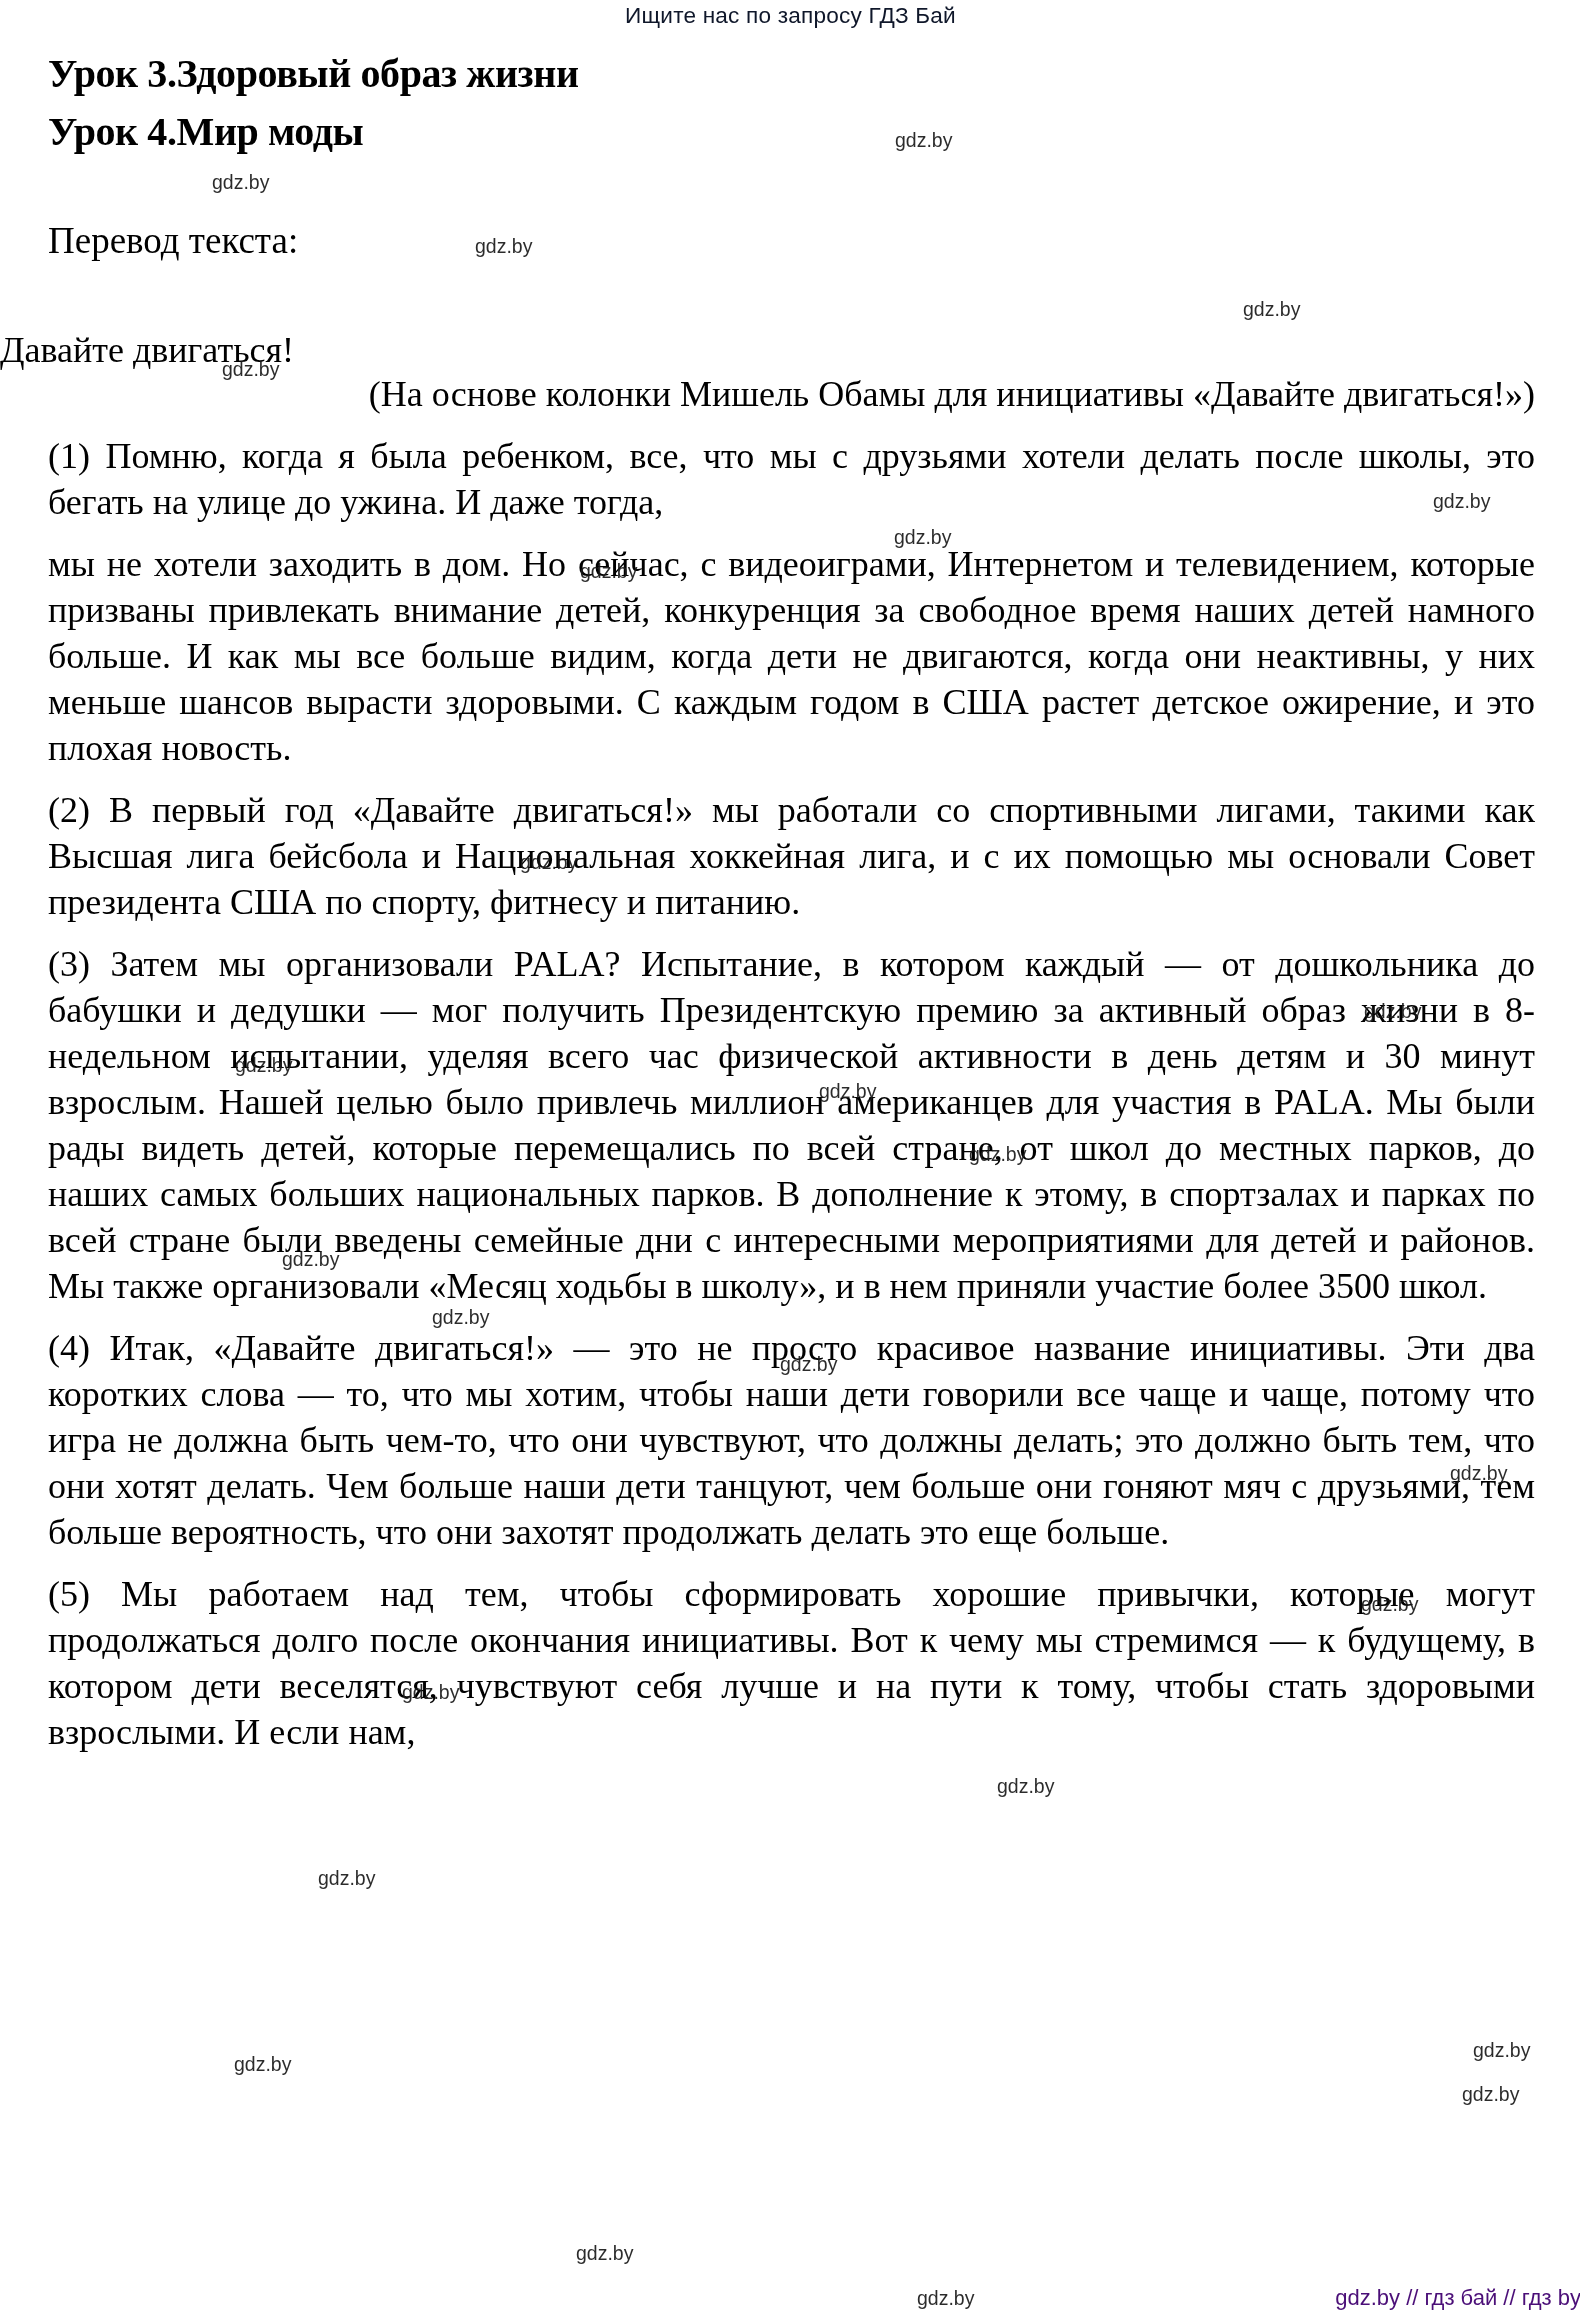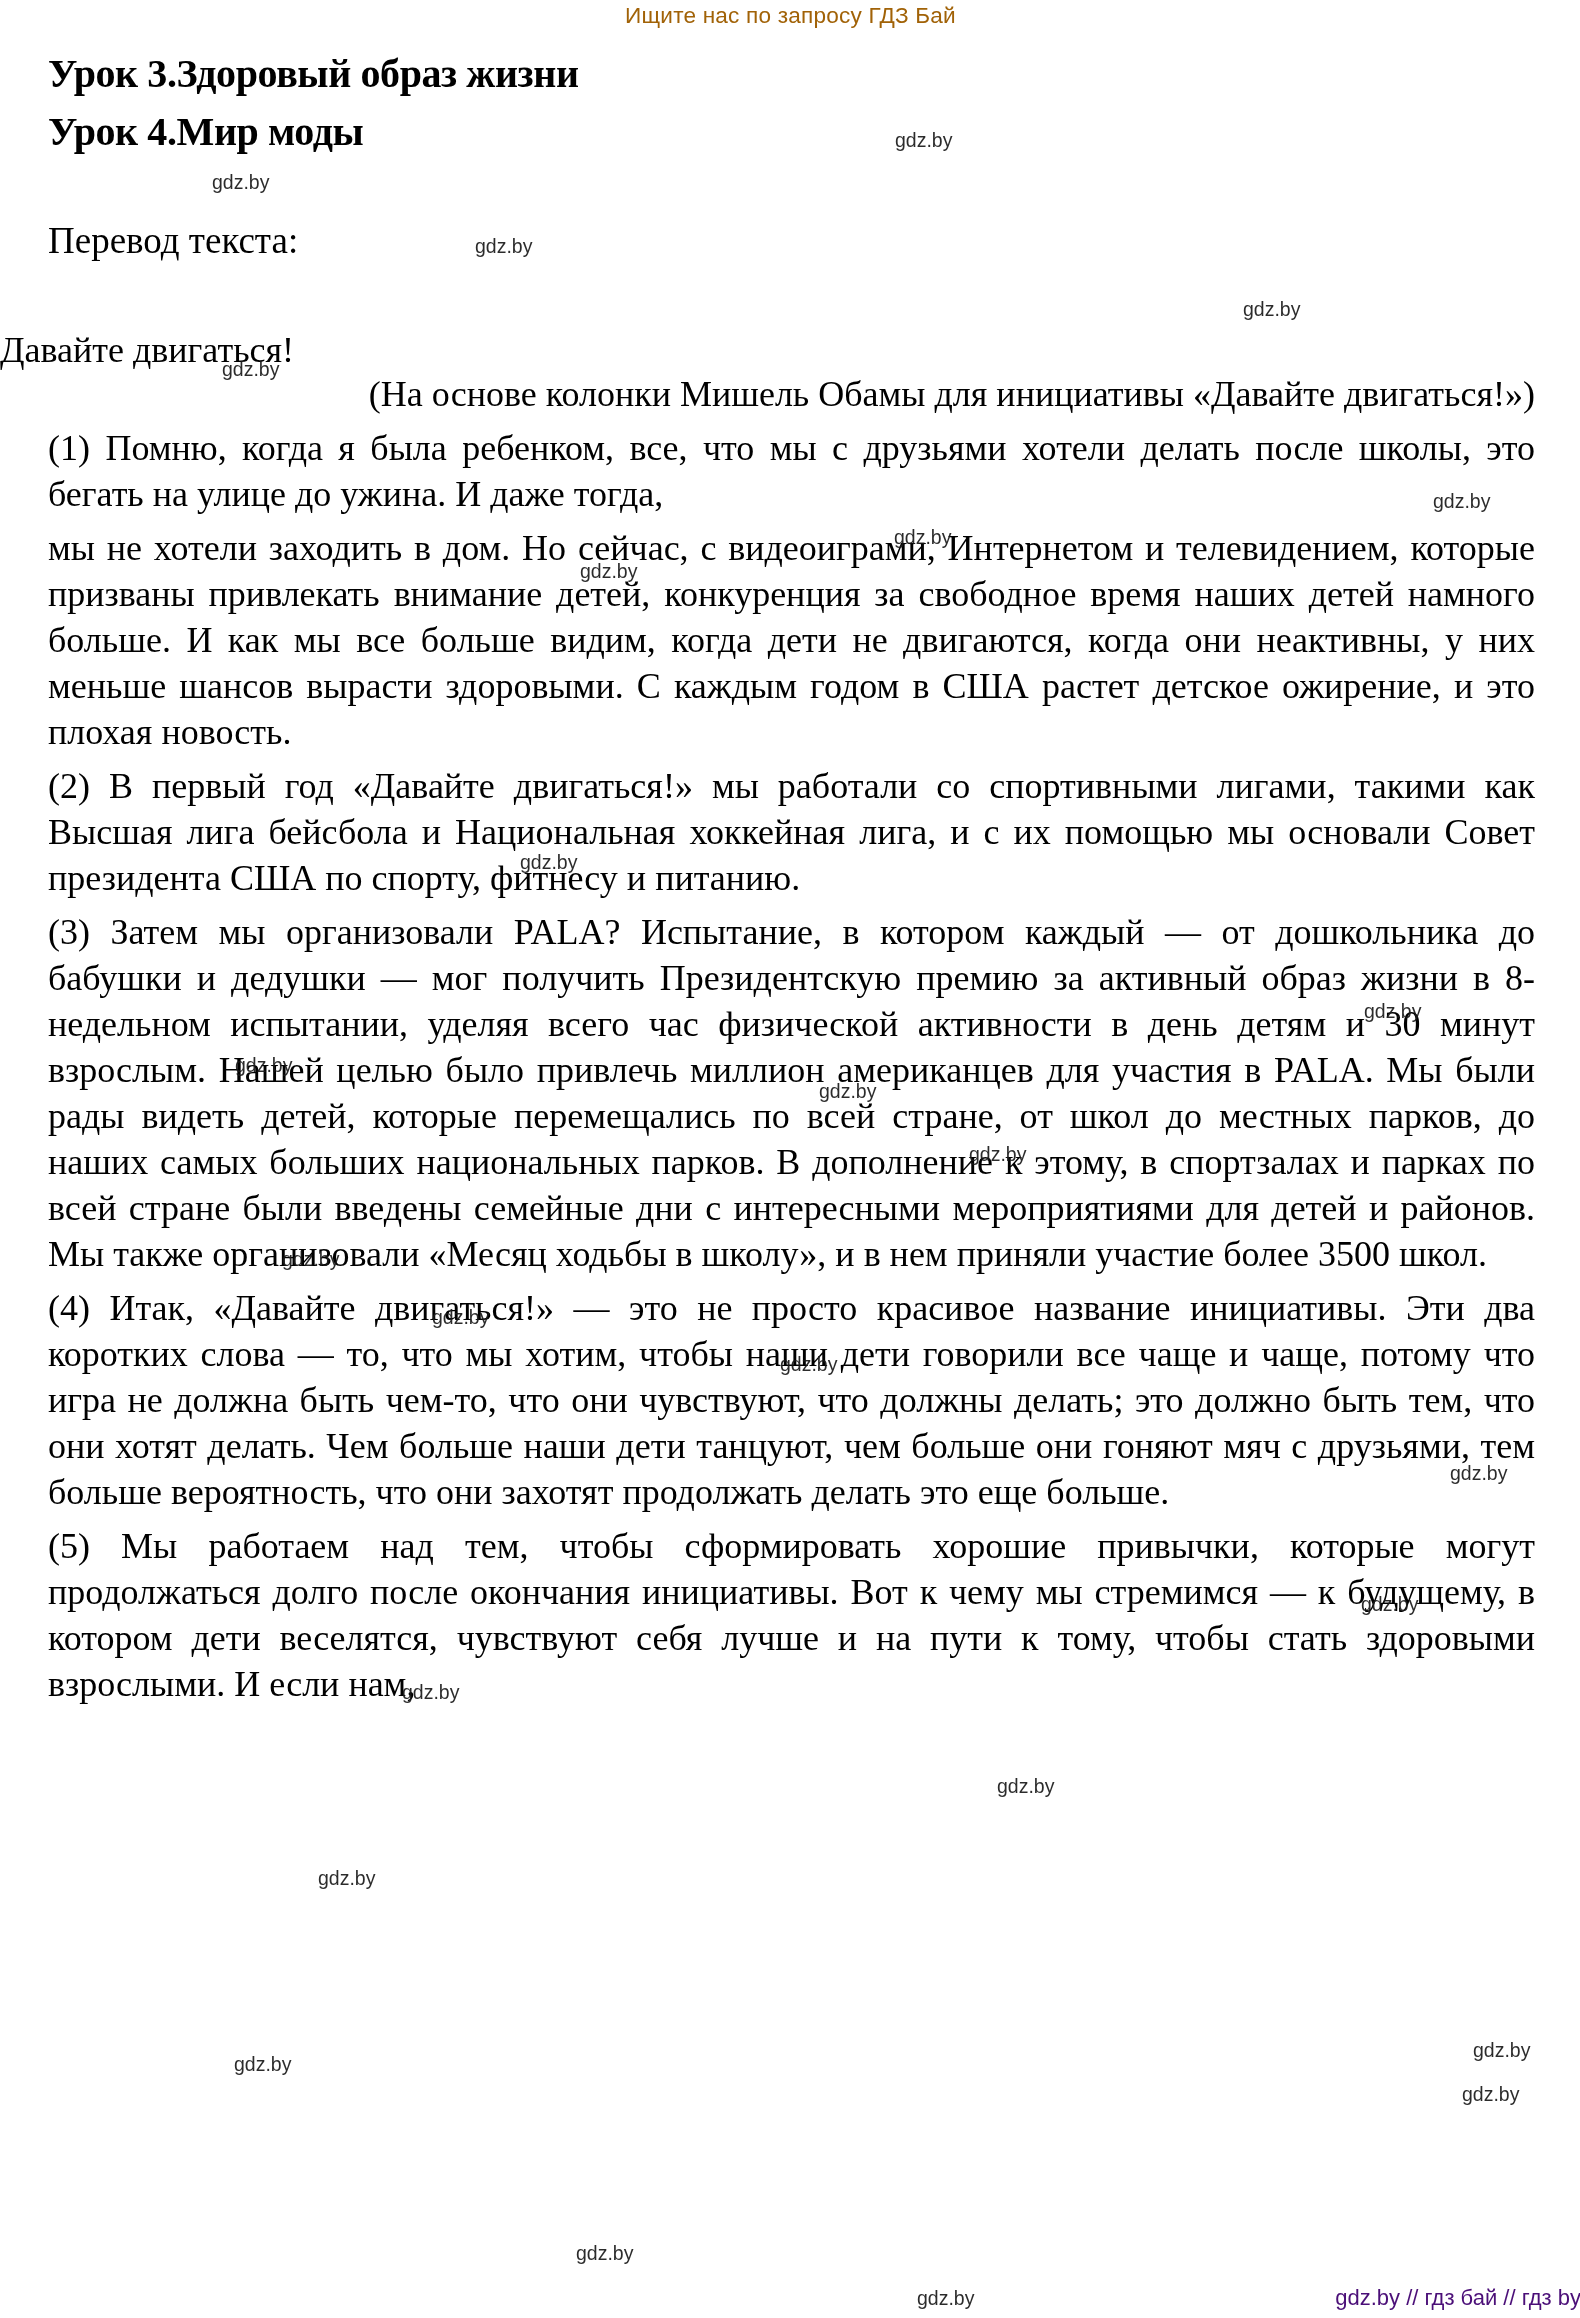--- a/index.html
+++ b/index.html
@@ -81,21 +81,21 @@
     font-size: 36px;
     line-height: 46px;
     text-align: justify;
     text-justify: inter-word;
   }
   .body-block p {
     margin: 0 0 0 0;
     text-align: justify;
   }
   .body-block p.nojust { text-align: right; }
-  .body-block p + p { margin-top: 8px; }
+  .body-block p + p { margin-top: 16px; }
 
   .shout {
     font-size: 36px;
     line-height: 46px;
     letter-spacing: 0.4px;
   }
 
   
   .wm {
     position: absolute;
@@ -120,21 +120,21 @@
     line-height: 26.5px;
     color: #4b0f78;
     font-weight: 400;
   }
 </style>
 </head>
 <body>
 
 <div class="page">
 
-  <div class="top-banner" style="color: #a16207;">Ищите нас по запросу ГДЗ Бай</div>
+  <div class="top-banner" style="color: #0f172a;">Ищите нас по запросу ГДЗ Бай</div>
 
   <div class="lesson-heading" id="lesson3">Урок 3.Здоровый образ жизни</div>
 
   <div class="lesson-heading" id="lesson4">Урок 4.Мир моды</div>
 
   <div class="section-label">Перевод текста:</div>
 
   <div class="text-title">Давайте двигаться!</div>
 
   <div class="body-block">

